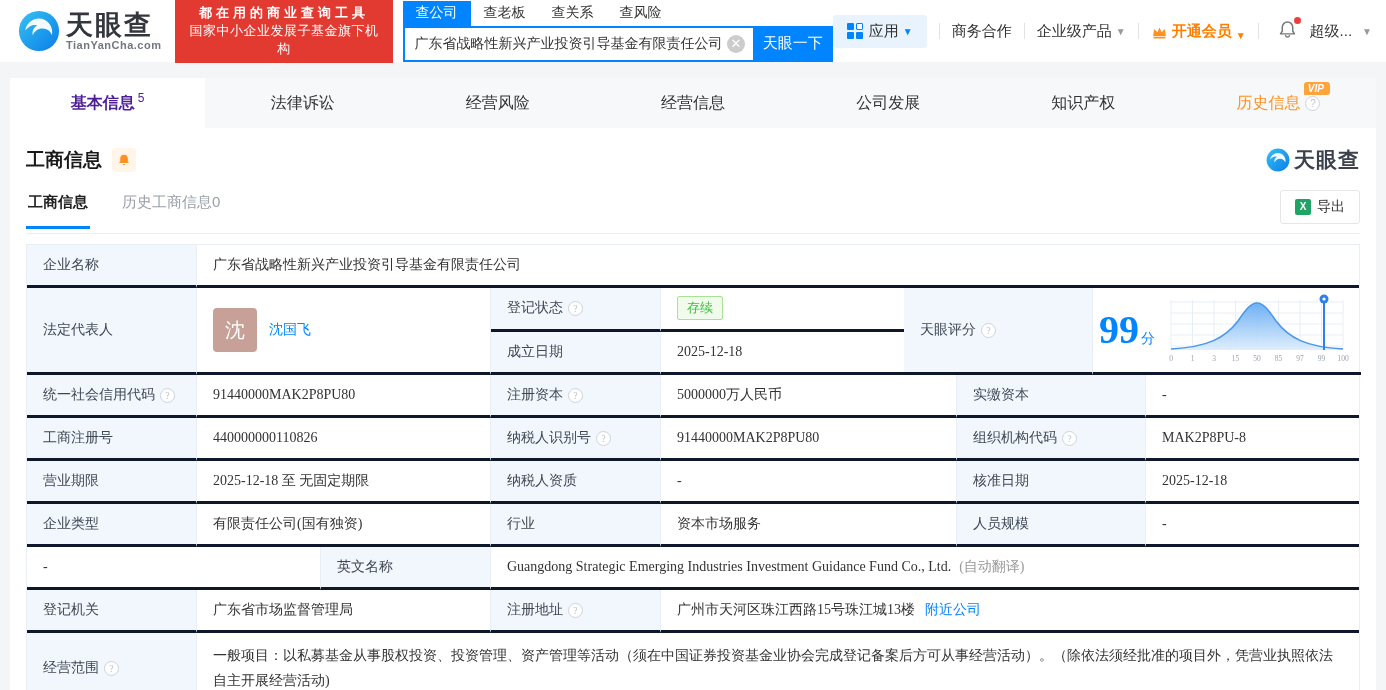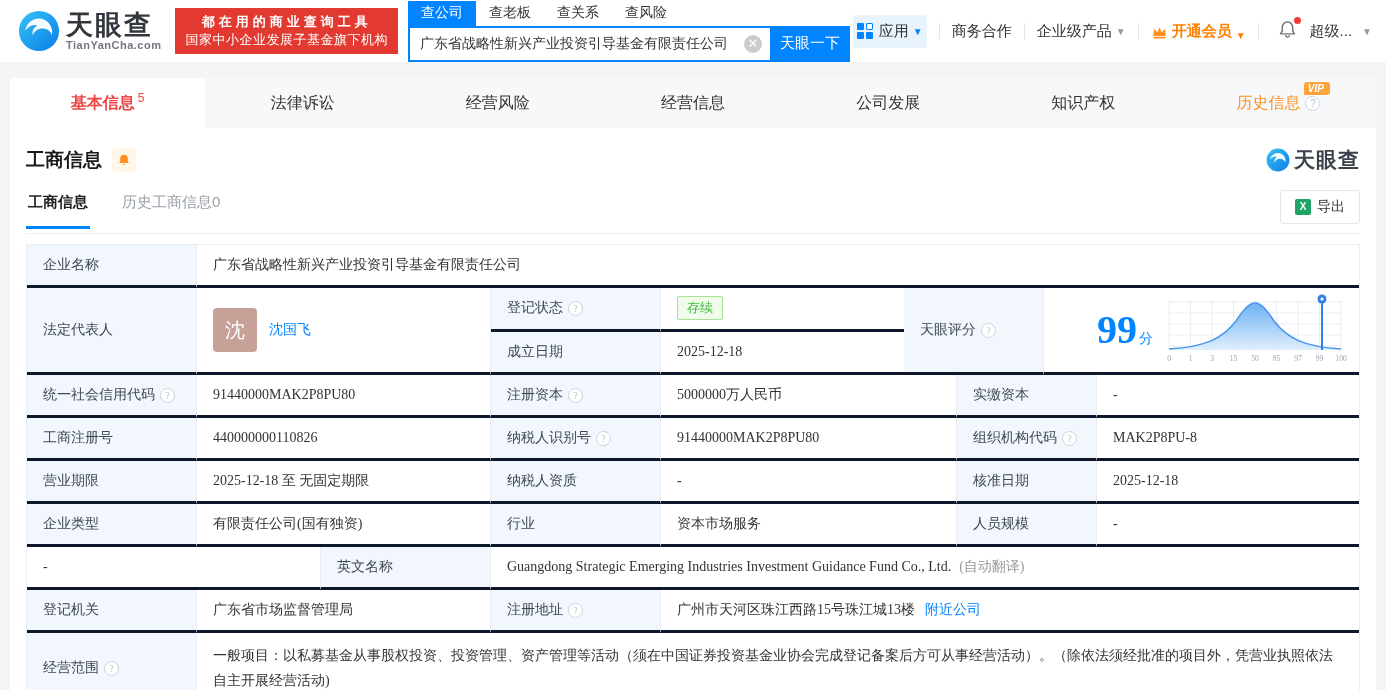--- a/index.html
+++ b/index.html
@@ -19,39 +19,39 @@
   .search-tabs { display:flex; font-size:14px; }
   .search-tab { padding:3px 13px 4px; color:#333; cursor:pointer; }
   .search-tab.active { background:#0084ff; color:#fff; }
   .search-row { display:flex; }
   .search-box { position:relative; flex:1; }
   .search-input { width:100%; height:36px; border:2px solid #0084ff; border-right:none; padding:0 30px 0 10px; font-size:14px; color:#333; outline:none; font-family:inherit; }
   .clear-ic { position:absolute; right:8px; top:9px; width:18px; height:18px; border-radius:50%; background:#ccc; color:#fff; font-size:13px; line-height:17px; text-align:center; cursor:pointer; }
   .search-btn { width:80px; height:36px; background:#0084ff; color:#fff; border:none; font-size:15px; cursor:pointer; font-family:inherit; }
   .hright { margin-left:auto; display:flex; align-items:center; font-size:15px; white-space:nowrap; }
   .hitem { display:flex; align-items:center; cursor:pointer; color:#333; }
-  .apps-chip { background:#e9f3fd; border-radius:3px; padding:7px 4px; }
+  .apps-chip { background:#e9f3fd; border-radius:3px; padding:7px 14px; }
   .apps-grid { display:inline-grid; grid-template-columns:7px 7px; grid-gap:2px; margin-right:6px; }
   .apps-grid i { width:7px; height:7px; background:#0084ff; border-radius:1px; }
   .apps-grid i.o { background:#fff; border:1.5px solid #0084ff; }
   .caret { font-size:10px; color:#0084ff; margin-left:4px; }
   .caret.gray { color:#999; }
   .hdiv { width:1px; height:16px; background:#e3e3e3; margin:0 12px; }
   .vip-link { color:#ff8000; font-weight:bold;align-items:flex-end; }
   .bell-wrap { position:relative; margin:0 6px; }
   .red-dot { position:absolute; top:-2px; right:-3px; width:7px; height:7px; border-radius:50%; background:#f43b3b; }
 
   
   .page { background:#f4f5f7; padding-top:16px; height:628px; }
   .container { width:1366px; margin:0 auto; }
 
   
   .nav-tabs { display:flex; height:50px; background:#f7f8fa; }
   .nav-tab { flex:1; display:flex; align-items:center; justify-content:center; font-size:16px; color:#333; cursor:pointer; position:relative; }
-  .nav-tab.active { background:#fff; color:#ef4444; font-weight:bold; }
+  .nav-tab.active { background:#fff; color:#4c1d95; font-weight:bold; }
   .nav-tab.active sup { font-size:12px; font-weight:normal; margin-left:3px; top:-5px; position:relative; }
   .nav-tab.vip-tab { color:#ff9021; }
   .vip-badge { position:absolute; top:4px; right:46px; background:#ffa43d; color:#fff; font-size:10px; font-style:italic; font-weight:bold; padding:1px 6px 1px 4px; border-radius:3px 3px 3px 0; }
   .q-ic { display:inline-block; width:15px; height:15px; border-radius:50%; border:1px solid #ccd4dd; color:#b9c2cc; font-size:10px; line-height:13px; text-align:center; margin-left:5px; background:#fff; flex:none; }
 
   
   .content { background:#fff; padding:18px 16px 16px; }
   .sec-head { display:flex; align-items:center; }
   .sec-title { font-size:19px; font-weight:bold; color:#1a1a1a; }
   .bell-chip { width:24px; height:24px; background:#fff5e8; border-radius:4px; margin-left:10px; display:flex; align-items:center; justify-content:center; cursor:pointer; }
@@ -65,21 +65,21 @@
   .xls-ic { width:16px; height:16px; background:#21a366; border-radius:2px; color:#fff; font-size:10px; font-weight:bold; line-height:16px; text-align:center; margin-right:6px; }
 
   
   .tbl { margin-top:10px; border:1px solid #e9eef4; font-size:14px; }
   .trow { display:flex; }
   .cell { border-right:1px solid #e9eef4; border-bottom:3px solid #0f172a; padding:0 16px; display:flex; align-items:center; min-height:43px;font-family:Liberation Serif, serif; }
   .trow .cell:last-child { border-right:none; }
   .lbl { background:#f1f7fd; color:#404854; }
   .w-l1 { width:170px; flex:none; } .w-v1 { width:294px; flex:none; }
   .w-l2 { width:170px; flex:none; } .w-v2 { width:296px; flex:none; }
-  .w-l3 { width:140px; flex:none; } .w-v3 { flex:1; }
+  .w-l3 { width:189px; flex:none; } .w-v3 { flex:1; }
   .grow { flex:1; }
   .h86 { min-height:86px; }
   .mid-col { width:413px; flex:none; display:flex; flex-direction:column; }
   .mid-sub { display:flex; flex:1; }
   .mid-sub .cell { flex:none; min-height:42px; }
   .badge-green { display:inline-block; background:#f0fbec; color:#3fbf3f; border:1px solid #a8e393; border-radius:2px; padding:2px 9px; font-size:13px; }
   .avatar { width:44px; height:44px; border-radius:4px; background:#c7a198; color:#fff; font-size:20px; display:flex; align-items:center; justify-content:center; margin-right:12px; flex:none; }
   .blue-link { color:#0084ff; cursor:pointer; text-decoration:none; }
   .gray-note { color:#999; margin-left:8px; }
   .score-cell { padding:4px 10px 4px 6px; justify-content:flex-end; }

